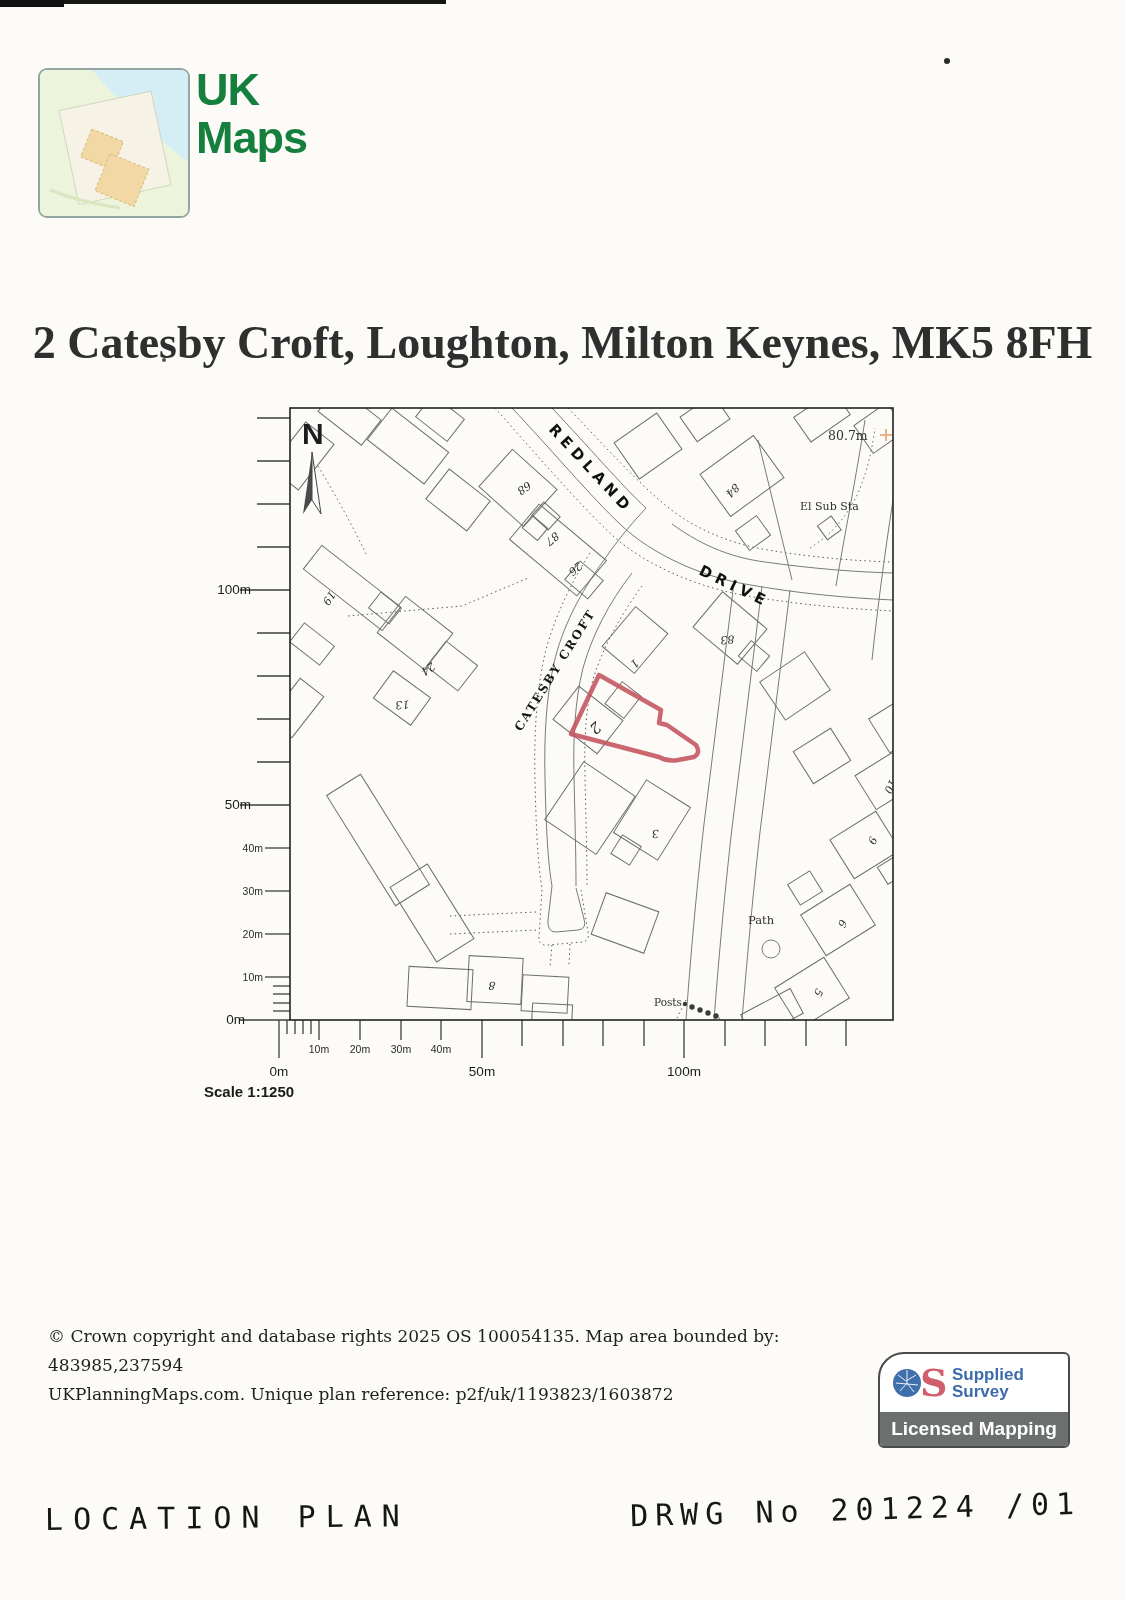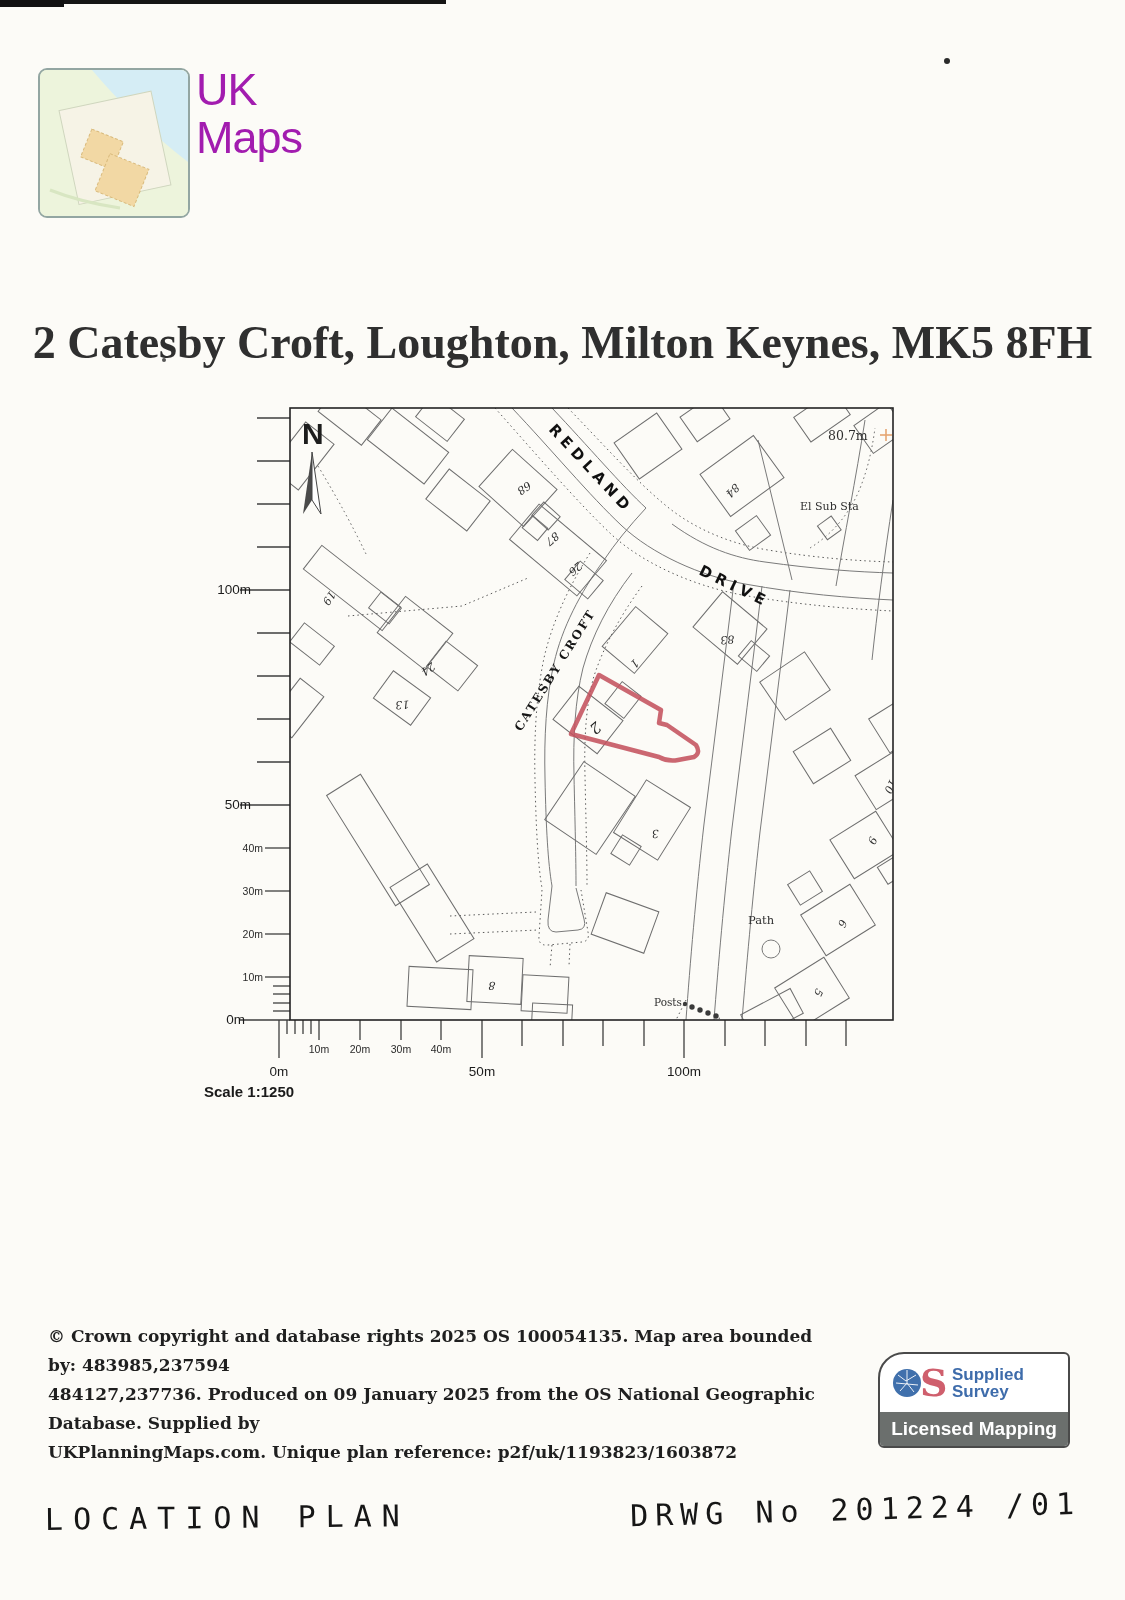--- a/index.html
+++ b/index.html
@@ -6,21 +6,21 @@
   body{width:1125px;height:1600px;position:relative;background:#fcfbf7;overflow:hidden;
        font-family:"Liberation Sans",sans-serif;}
   .abs{position:absolute;}
   
   .scan-strip{left:0;top:0;width:446px;height:4px;background:#151515;}
   .scan-blob{left:0;top:0;width:64px;height:7px;background:#111;}
   .scan-dot{left:944px;top:58px;width:6px;height:6px;border-radius:50%;background:#2a2a2a;}
   .scan-dot2{left:162px;top:358px;width:4px;height:4px;border-radius:50%;background:#555;}
   
   .logo-tile{left:38px;top:68px;width:148px;height:146px;border:2px solid #93a6a2;border-radius:9px;overflow:hidden;background:#edf4dc;}
-  .logo-text{left:196px;top:66px;font-weight:normal;font-size:45px;line-height:48px;letter-spacing:-1px;color:#a21caf;}
+  .logo-text{left:196px;top:66px;font-weight:bold;font-size:45px;line-height:48px;letter-spacing:-1px;color:#15803d;}
   
   .title{left:0;top:316px;width:1125px;text-align:center;font-family:"Liberation Serif",serif;
          font-weight:bold;font-size:46px;color:#2f2f2f;}
   
   svg text{font-family:"DejaVu Serif",serif;}
   .bld{fill:none;stroke:#6e6e6e;stroke-width:1;}
   .rd{fill:none;stroke:#7a7a7a;stroke-width:1;}
   .dot{fill:none;stroke:#5a5a5a;stroke-width:1;stroke-dasharray:1.5 3.2;}
   .site{fill:none;stroke:#c4525f;stroke-width:4.5;stroke-linejoin:round;opacity:.88;}
   .frame{fill:none;stroke:#222;stroke-width:1.6;}
@@ -29,21 +29,21 @@
   text.hn2{font-style:italic;font-size:15px;fill:#222;}
   text.street{font-family:"DejaVu Sans",sans-serif;font-weight:bold;font-size:15px;fill:#101010;letter-spacing:5px;}
   text.street2{font-family:"DejaVu Serif",serif;font-weight:600;font-size:12px;fill:#151515;letter-spacing:2px;}
   text.lbl{font-size:11px;fill:#2f2f2f;}
   text.smajor{font-family:"Liberation Sans",sans-serif;font-size:13.5px;fill:#1c1c1c;}
   text.sminor{font-family:"Liberation Sans",sans-serif;font-size:10.5px;fill:#2a2a2a;}
   text.scaletxt{font-family:"Liberation Sans",sans-serif;font-weight:bold;font-size:15px;fill:#1a1a1a;}
   text.north{font-family:"Liberation Sans",sans-serif;font-weight:bold;font-size:30px;fill:#1d1d1d;}
   
   .copyright{left:48px;top:1322px;width:775px;font-family:"DejaVu Serif",serif;font-size:17px;
-             line-height:29px;color:#1f1f1f;font-weight:bold;}
+             line-height:29px;color:#1f1f1f;}
   .os-box{left:878px;top:1352px;width:188px;height:92px;border:2px solid #4a4a4a;
           border-radius:26px 6px 6px 6px;overflow:hidden;background:#fff;}
   .os-top{height:58px;display:flex;align-items:center;padding-left:10px;gap:6px;}
   .os-name{color:#3e6cab;font-size:17px;line-height:17px;font-weight:bold;letter-spacing:0px;}
   .os-bar{height:34px;background:#6b6f6d;color:#fff;font-weight:bold;font-size:19px;
           display:flex;align-items:center;justify-content:center;}
   
   .hand{font-family:"DejaVu Sans Mono",monospace;color:#161616;}
   .hand-left{left:45px;top:1500px;font-size:30px;letter-spacing:10px;transform:rotate(-0.6deg);}
   .hand-right{left:630px;top:1492px;font-size:30px;letter-spacing:7px;transform:rotate(-1.6deg);}
@@ -275,21 +275,20 @@
       <polygon points="22,44 13,106 22,92" fill="#4a4a4a"></polygon>
       <polygon points="22,44 31,106 22,92" fill="#ffffff" stroke="#444" stroke-width="1"></polygon>
     </g>
 
     <rect class="frame" x="0" y="0" width="603" height="612"></rect>
   </g>
 </svg>
 
 <div class="abs copyright">
   <div>© Crown copyright and database rights 2025 OS 100054135. Map area bounded by: 483985,237594</div>
-  <div>484127,237736. Produced on 09 January 2025 from the OS National Geographic Database. Supplied by</div>
   <div>UKPlanningMaps.com. Unique plan reference: p2f/uk/1193823/1603872</div>
 </div>
 
 <div class="abs os-box">
   <div class="os-top">
     <svg width="56" height="44" viewBox="0 0 56 44">
       <circle cx="17" cy="22" r="14" fill="#4070ac"></circle>
       <g stroke="#ffffff" stroke-width="1" fill="none" opacity="0.9">
         <path d="M 8,14 L 16,20 L 26,14"></path>
         <path d="M 10,30 L 17,22 L 24,31"></path>

